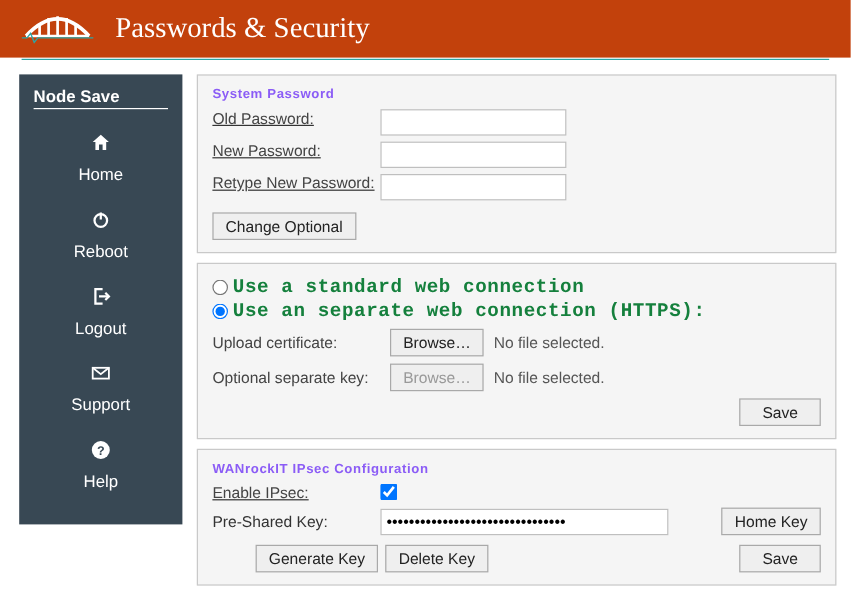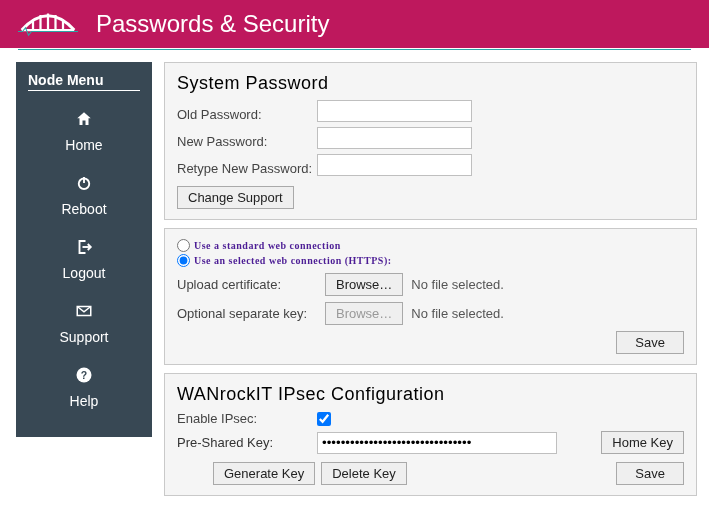--- a/index.html
+++ b/index.html
@@ -6,27 +6,28 @@
   body {
     background: #ffffff;
     font-family: Arial, Helvetica, sans-serif;
     font-size: 13px;
     color: #333;
     width: 709px;
     height: 508px;
     overflow: hidden;
   }
   .header {
-    background: #be185d;
+    background: #c2410c;
     color: #fff;
     height: 48px;
     display: flex;
     align-items: center;
     padding: 0 18px;
     gap: 18px;
+    font-family: Liberation Serif, serif;
   }
   .logo {
     width: 60px;
     height: 40px;
     display: flex;
     align-items: center;
     justify-content: center;
   }
   .page-title {
     font-size: 24px;
@@ -80,30 +81,31 @@
     gap: 8px;
   }
   .panel {
     border: 1px solid #c9c9c9;
     background: #f5f5f5;
     padding: 10px 12px 10px 12px;
     position: relative;
   }
   .panel-heading {
     font-family: "Arial Black", Arial, sans-serif;
-    font-weight: 400;
-    font-size: 18px;
+    font-weight: 700;
+    font-size: 11px;
     letter-spacing: 0.5px;
     margin-bottom: 6px;
-    color: #000000;
+    color: #8b5cf6;
   }
   .form-row {
     display: flex;
-    align-items: flex-end;
+    align-items: flex-start;
     margin-bottom: 5px;
+    text-decoration: underline;
   }
   .form-row label {
     width: 140px;
     color: #444;
   }
   .form-row input[type="password"],
   .form-row input[type="text"] {
     width: 155px;
     height: 22px;
     border: 1px solid #bfbfbf;
@@ -122,25 +124,25 @@
     color: #999;
     cursor: default;
   }
   .radio-line {
     display: flex;
     align-items: center;
     gap: 4px;
     margin-bottom: 2px;
   }
   .radio-line .rlabel {
-    font-family: Liberation Serif, serif;
+    font-family: Liberation Mono, monospace;
     font-weight: 900;
-    font-size: 10px;
+    font-size: 16px;
     letter-spacing: 0.5px;
-    color: #4c1d95;
+    color: #15803d;
   }
   .upload-row {
     display: flex;
     align-items: center;
     margin-top: 6px;
     gap: 8px;
   }
   .upload-row .ulabel {
     width: 140px;
     color: #444;
@@ -198,21 +200,21 @@
       <polyline points="0,30 6,30 10,25 14,35 18,30 80,30" stroke="#2aa6a6" stroke-width="1.5" fill="none"></polyline>
     </svg>
   </div>
   <div class="page-title">Passwords &amp; Security</div>
 </div>
 <hr class="header-rule">
 
 <div class="body-wrap">
 
   <div class="sidebar">
-    <div class="sidebar-title">Node Menu</div>
+    <div class="sidebar-title">Node Save</div>
 
     <div class="nav-item">
       <span class="icon-slot">
         <svg viewBox="0 0 24 24" width="18" height="18" fill="#fff">
             <path d="M12 3l9 8h-3v9h-4v-6H10v6H6v-9H3z"></path>
           </svg>
       </span>
       <span>Home</span>
     </div>
 
@@ -268,32 +270,32 @@
       </div>
       <div class="form-row">
         <label>New Password:</label>
         <input type="password" value="" style="">
       </div>
       <div class="form-row">
         <label>Retype New Password:</label>
         <input type="password" value="" style="">
       </div>
       <div style="margin-top:10px;">
-        <button class="btn">Change Support</button>
+        <button class="btn">Change Optional</button>
       </div>
     </div>
 
     <div class="panel">
       <div class="radio-line">
         <input type="radio" name="conn" style="">
         <span class="rlabel">Use a standard web connection</span>
       </div>
       <div class="radio-line">
         <input type="radio" name="conn" checked="" style="">
-        <span class="rlabel">Use an selected web connection (HTTPS):</span>
+        <span class="rlabel">Use an separate web connection (HTTPS):</span>
       </div>
 
       <div class="upload-row">
         <span class="ulabel">Upload certificate:</span>
         <button class="btn">Browse…</button>
         <span class="file-status">No file selected.</span>
       </div>
       <div class="upload-row">
         <span class="ulabel">Optional separate key:</span>
         <button class="btn" disabled="">Browse…</button>

